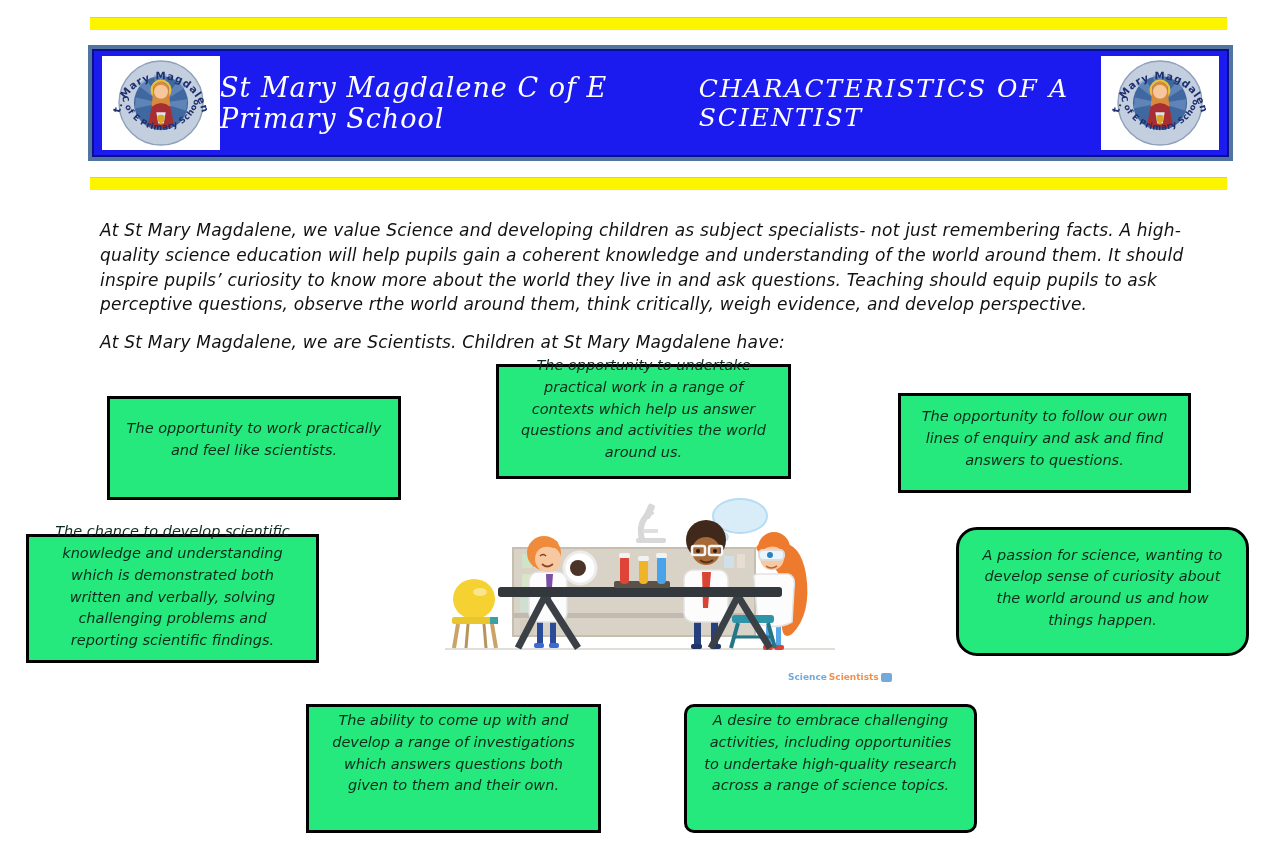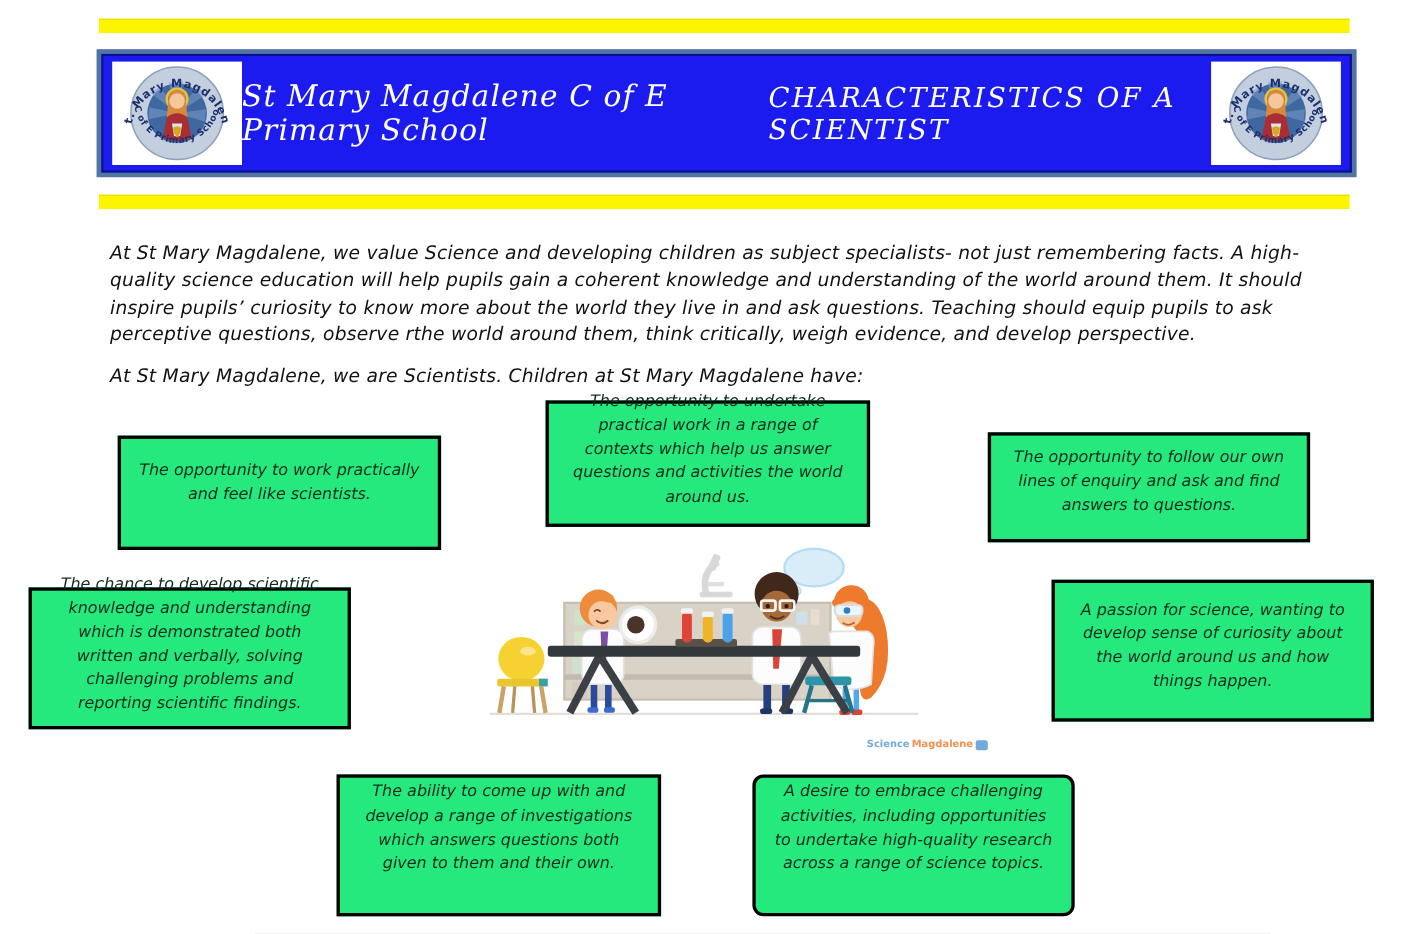--- a/index.html
+++ b/index.html
@@ -41,21 +41,21 @@
   .green-box {
     position:absolute; background:#25e97d; border:3px solid #000000;
     display:flex; align-items:center; justify-content:center;
     text-align:center; color:#123; font-style:italic; font-size:14.5px;
     line-height:1.5; padding:10px 16px 26px 16px; color:#0d2b1c;
   }
   #box-1 { left:107px; top:396px; width:294px; height:104px; }
   #box-2 { left:496px; top:364px; width:295px; height:115px; padding-bottom:34px; }
   #box-3 { left:898px; top:393px; width:293px; height:100px; padding-bottom:18px; }
   #box-4 { left:26px;  top:534px; width:293px; height:129px; padding-bottom:34px; }
-  #box-5 { left:956px; top:527px; width:293px; height:129px; padding-bottom:17px; }
+  #box-5 { left:956px; top:527px; width:293px; height:129px; padding-bottom:17px;border-radius:21px; }
   #box-6 { left:306px; top:704px; width:295px; height:129px; padding-bottom:40px; }
   #box-7 { left:684px; top:704px; width:293px; height:129px; padding-bottom:40px;border-radius:10px; }
   #illustration { position:absolute; left:430px; top:496px; width:420px; height:195px; }
   #watermark {
     position:absolute; left:788px; top:672px; font-size:9px; font-style:normal;
     letter-spacing:0; display:flex; align-items:center; gap:2px;
     filter:blur(0.3px); opacity:0.85;
   }
   #watermark .wm-blue { color:#5b9bd5; font-weight:bold; }
   #watermark .wm-orange { color:#ed7d31; font-weight:bold; }
@@ -271,17 +271,17 @@
       <rect x="189" y="57" width="11" height="5" rx="2" fill="#f2f2f2"></rect>
       <rect x="209" y="63" width="9" height="25" rx="4" fill="#f0b429"></rect>
       <rect x="208" y="60" width="11" height="5" rx="2" fill="#f2f2f2"></rect>
       <rect x="227" y="60" width="9" height="28" rx="4" fill="#4aa3e8"></rect>
       <rect x="226" y="57" width="11" height="5" rx="2" fill="#f2f2f2"></rect>
     </g>
   </svg>
 
   <div id="watermark">
     <span class="wm-blue">Science</span>
-      <span class="wm-orange">Magdalene</span>
+      <span class="wm-orange">Scientists</span>
     <span class="wm-badge"></span>
   </div>
 
 </div>
 
 </body></html>

